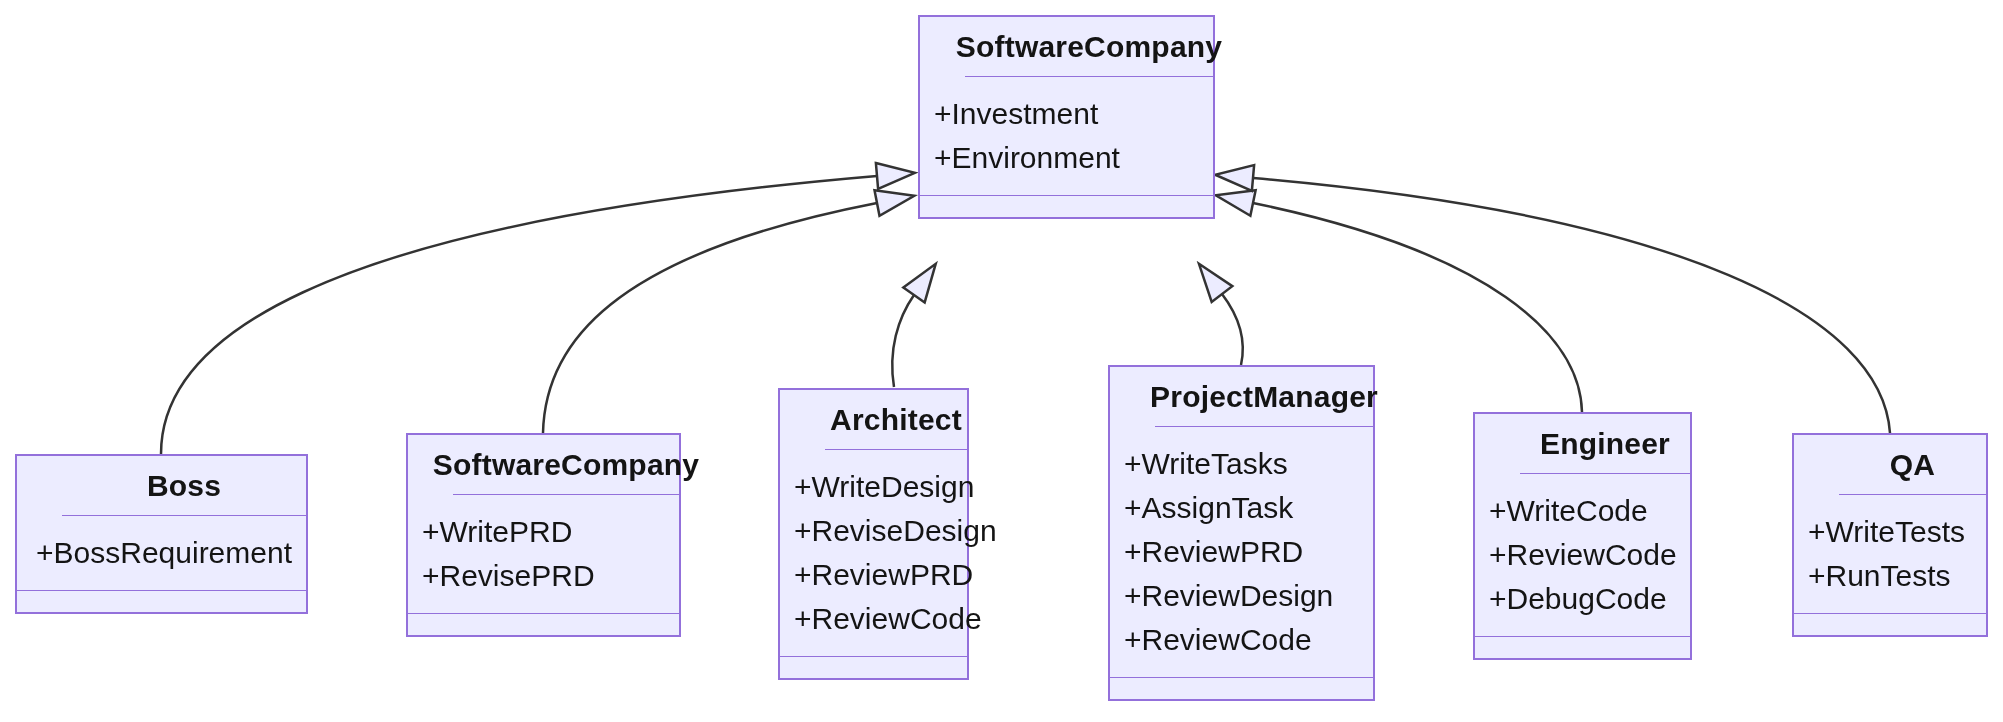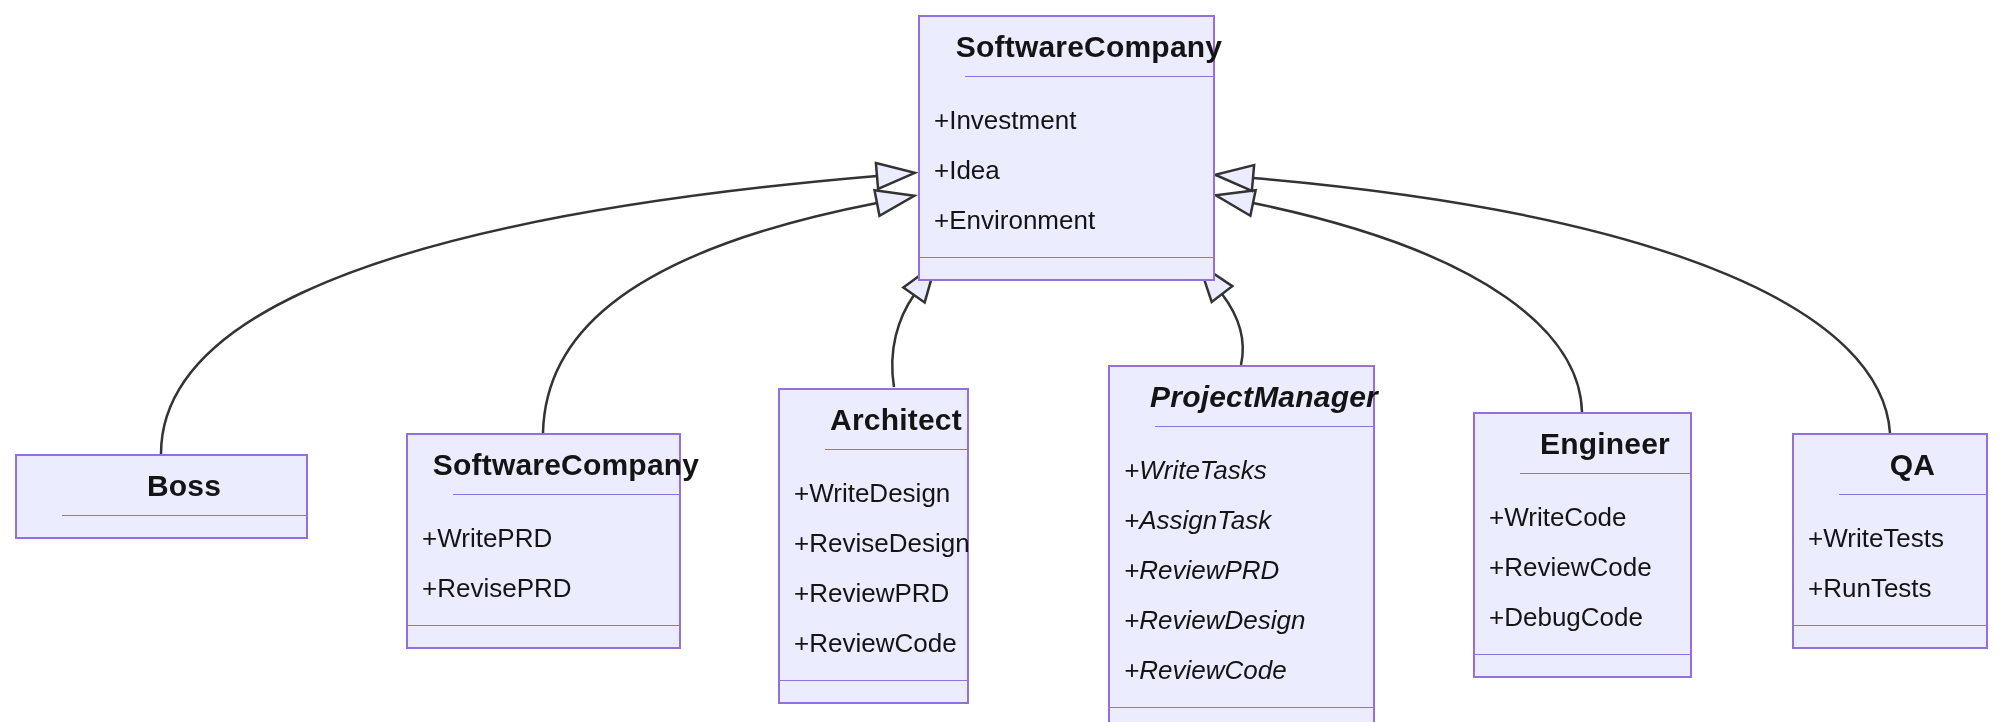--- a/index.html
+++ b/index.html
@@ -38,25 +38,24 @@
     border-bottom: 1.5px solid #9370DB;
     letter-spacing: 0.2px;
     white-space: nowrap;
     margin-left: 45px;
   }
   .cls-attrs {
     padding: 15px 0;
     border-bottom: 1.5px solid #9370DB;
   }
   .attr {
-    font-size: 26px;
+    font-size: 30px;
     line-height: 44px;
     padding: 0 14px;
     white-space: nowrap;
-    margin-top: 6px;
   }
   .cls-methods {
     height: 21px;
   }
 </style>
 </head>
 <body>
 
 <div id="canvas">
 
@@ -71,28 +70,30 @@
     <path d="M894,387 C888,350 898,318 914,295" fill="none" stroke="#333333" stroke-width="2.5" marker-end="url(#tri)"></path>
     <path d="M1241,365 C1247,338 1238,315 1222,294" fill="none" stroke="#333333" stroke-width="2.5" marker-end="url(#tri)"></path>
     <path d="M1582,412 C1580,335 1490,252 1253,203" fill="none" stroke="#333333" stroke-width="2.5" marker-end="url(#tri)"></path>
     <path d="M1890,433 C1882,315 1680,215 1253,178" fill="none" stroke="#333333" stroke-width="2.5" marker-end="url(#tri)"></path>
   </svg>
 
   <div class="cls" style="left:918px; top:15px; width:297px;">
     <div class="cls-title">SoftwareCompany</div>
     <div class="cls-attrs">
       <div class="attr">+Investment</div>
-      <div class="attr">+Idea</div>
       <div class="attr">+Environment</div>
     </div>
     <div class="cls-methods"></div>
   </div>
 
   <div class="cls" style="left:15px; top:454px; width:293px;text-align:right;">
     <div class="cls-title">Boss</div>
+    <div class="cls-attrs">
+      <div class="attr">+BossRequirement</div>
+    </div>
     <div class="cls-methods"></div>
   </div>
 
   <div class="cls" style="left:406px; top:433px; width:275px;">
     <div class="cls-title">SoftwareCompany</div>
     <div class="cls-attrs">
       <div class="attr">+WritePRD</div>
       <div class="attr">+RevisePRD</div>
     </div>
     <div class="cls-methods"></div>
@@ -102,21 +103,21 @@
     <div class="cls-title">Architect</div>
     <div class="cls-attrs">
       <div class="attr">+WriteDesign</div>
       <div class="attr">+ReviseDesign</div>
       <div class="attr">+ReviewPRD</div>
       <div class="attr">+ReviewCode</div>
     </div>
     <div class="cls-methods"></div>
   </div>
 
-  <div class="cls" style="left:1108px; top:365px; width:267px;font-style:italic;">
+  <div class="cls" style="left:1108px; top:365px; width:267px;">
     <div class="cls-title">ProjectManager</div>
     <div class="cls-attrs">
       <div class="attr">+WriteTasks</div>
       <div class="attr">+AssignTask</div>
       <div class="attr">+ReviewPRD</div>
       <div class="attr">+ReviewDesign</div>
       <div class="attr">+ReviewCode</div>
     </div>
     <div class="cls-methods"></div>
   </div>

